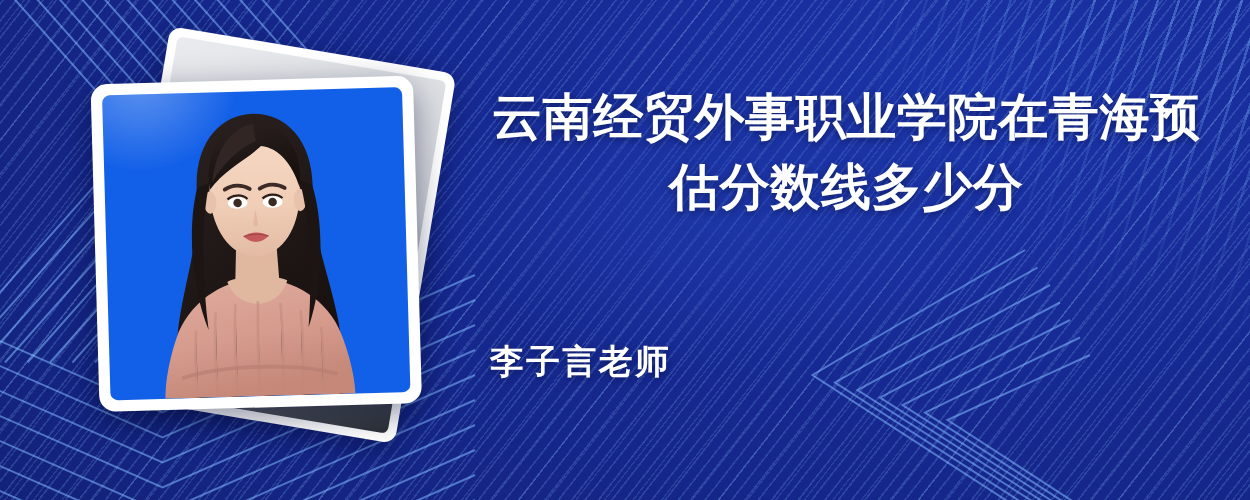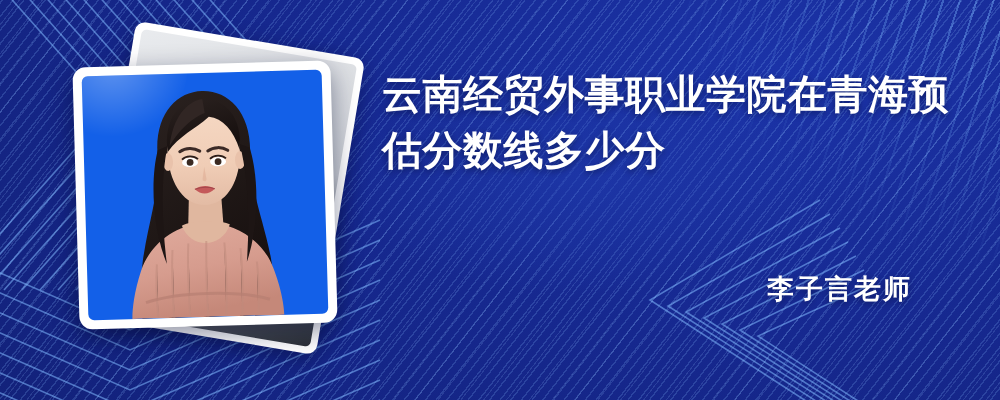--- a/index.html
+++ b/index.html
@@ -151,36 +151,36 @@
     position: absolute;
     left: 382px;
     top: 66px;
     width: 590px;
     color: #ffffff;
     font-size: 40px;
     font-weight: bold;
     line-height: 56px;
     letter-spacing: 0.5px;
     text-shadow: 0 2px 6px rgba(2,8,40,0.45);
+    text-align: center;
   }
 
   .byline {
     position: absolute;
     left: 392px;
     top: 272px;
     width: 520px;
   }
   .byline-name {
     color: #ffffff;
     font-size: 27px;
     font-weight: bold;
     letter-spacing: 2px;
     line-height: 34px;
     text-shadow: 0 2px 6px rgba(2,8,40,0.45);
-    text-align: right;
   }
   .byline-role {
     margin-top: 6px;
     margin-left: -20px;
     color: #cbd6f0;
     font-size: 20px;
     font-weight: normal;
     letter-spacing: 1.5px;
     line-height: 26px;
     text-shadow: 0 1px 4px rgba(2,8,40,0.4);

